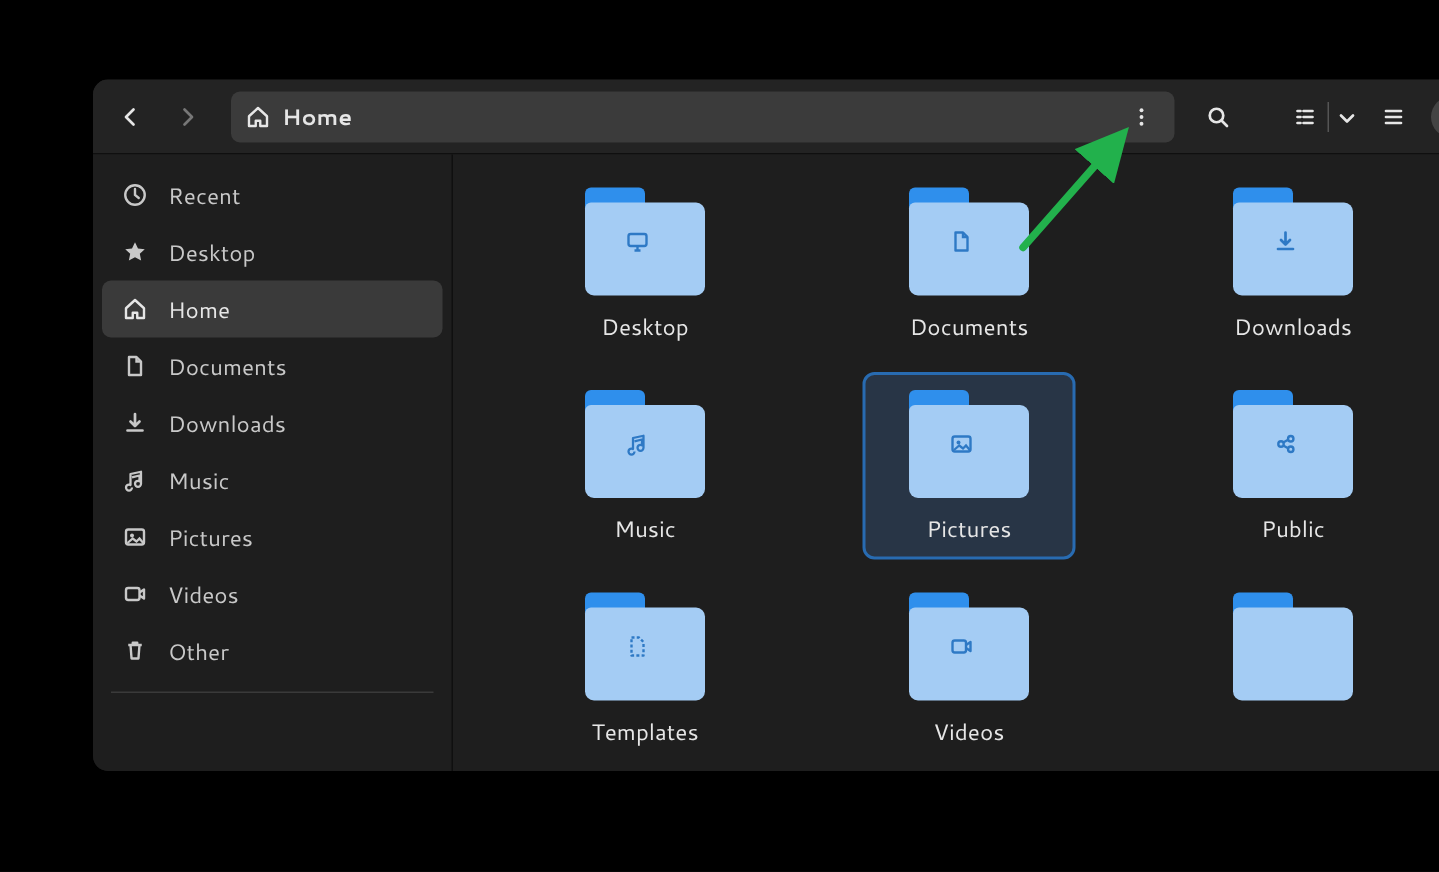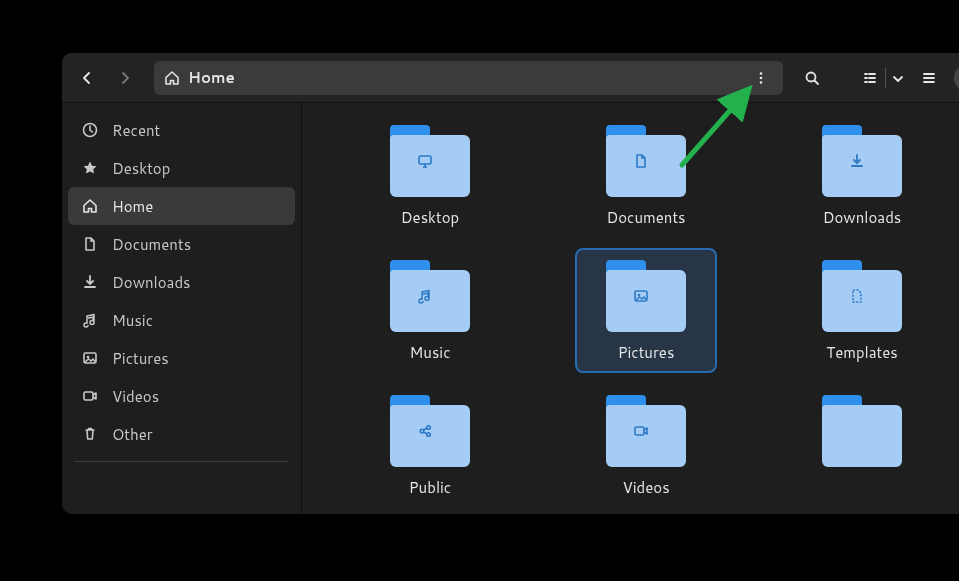--- a/index.html
+++ b/index.html
@@ -362,36 +362,36 @@
                 </svg>
               </div>
                  </div>
                  <div class="label">Pictures</div>
           </div>
           <div class="item">
             <div class="folder">
                    <div class="tab"></div>
                    <div class="bodyf">
                 <svg width="26" height="26">
+                  <use href="#i-share"></use>
+                </svg>
+              </div>
+                 </div>
+                 <div class="label">Public</div>
+          </div>
+          <div class="item">
+            <div class="folder">
+                   <div class="tab"></div>
+                   <div class="bodyf">
+                <svg width="26" height="26">
                   <use href="#i-template"></use>
                 </svg>
               </div>
                  </div>
                  <div class="label">Templates</div>
-          </div>
-          <div class="item">
-            <div class="folder">
-                   <div class="tab"></div>
-                   <div class="bodyf">
-                <svg width="26" height="26">
-                  <use href="#i-share"></use>
-                </svg>
-              </div>
-                 </div>
-                 <div class="label">Public</div>
           </div>
           <div class="item">
             <div class="folder">
                    <div class="tab"></div>
                    <div class="bodyf">
                 <svg width="26" height="26">
                   <use href="#i-video"></use>
                 </svg>
               </div>
                  </div>

